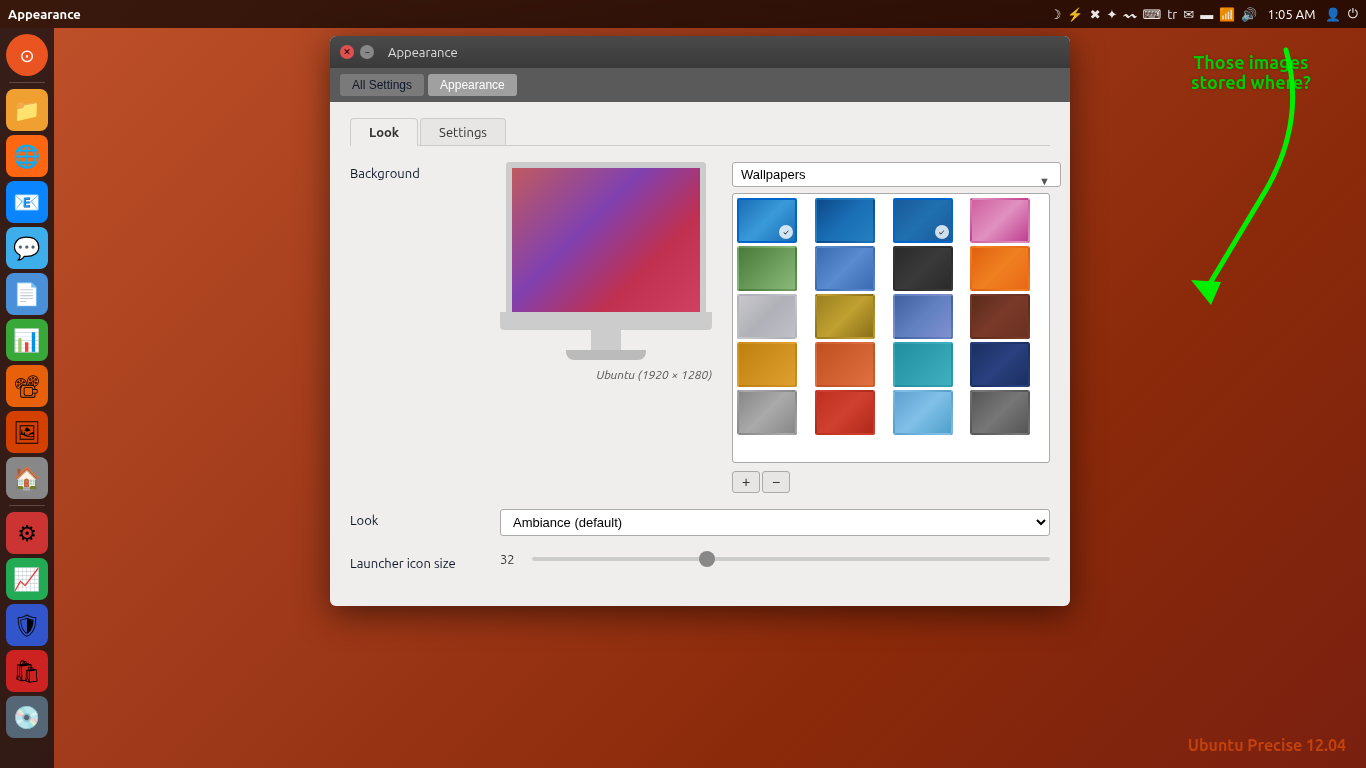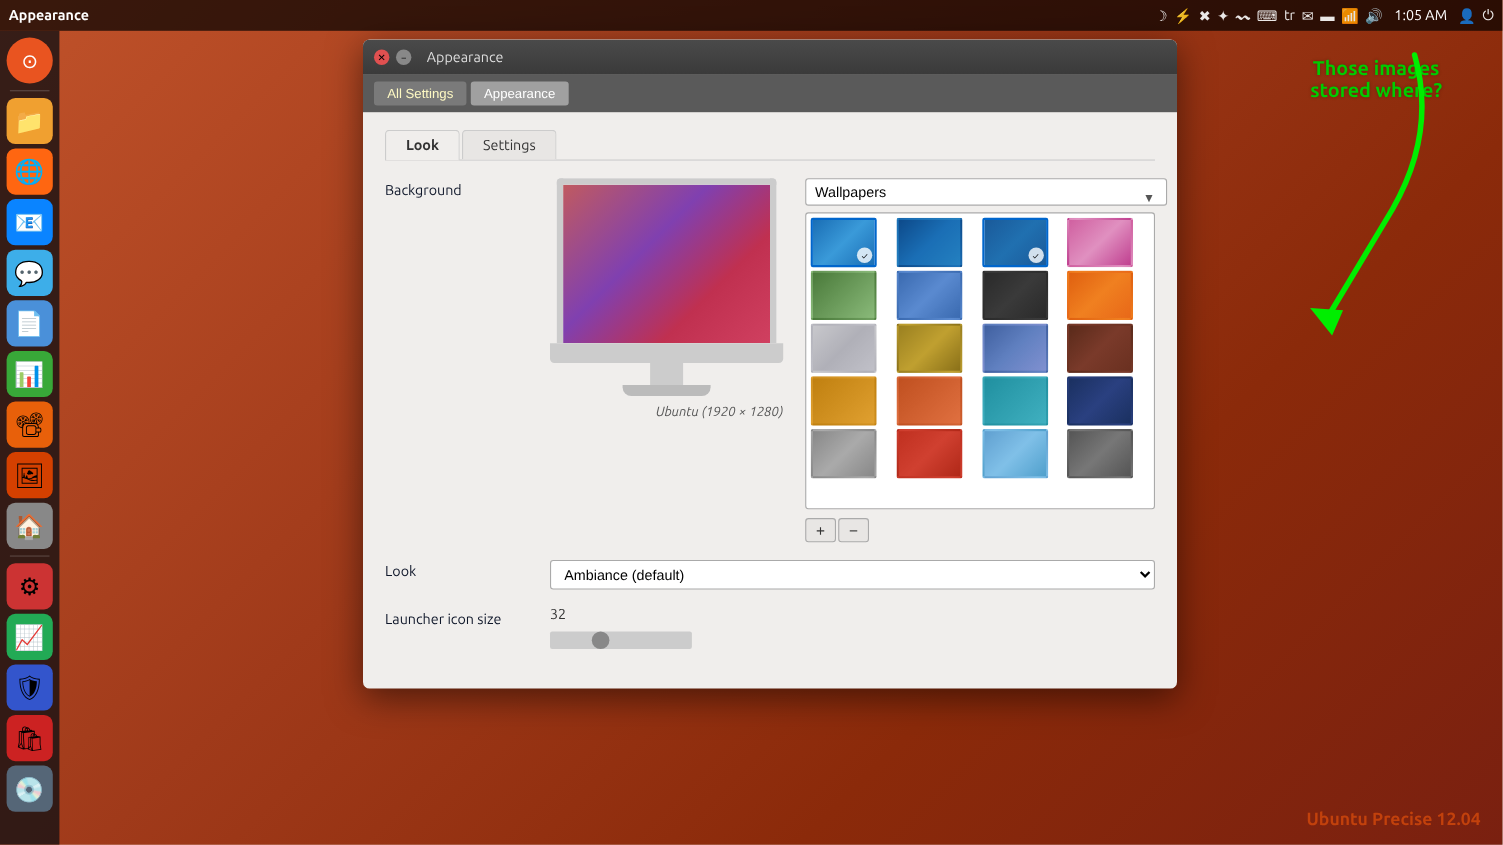--- a/index.html
+++ b/index.html
@@ -159,21 +159,21 @@
 
     
     .window-nav {
       background: #5a5a5a;
       padding: 6px 10px;
       display: flex;
       gap: 4px;
     }
     .nav-btn {
       background: #7a7a7a;
-      color: #fef9c3;
+      color: #0f172a;
       border: none;
       border-radius: 3px;
       padding: 4px 12px;
       font-size: 12px;
       cursor: pointer;
     }
     .nav-btn.active {
       background: #a0a0a0;
       color: white;
     }
@@ -387,23 +387,22 @@
       padding: 4px 8px;
       border: 1px solid #aaa;
       border-radius: 3px;
       background: white;
       font-size: 13px;
     }
 
     
     .slider-row {
       display: flex;
-      align-items: flex-start;
+      align-items: center;
       gap: 8px;
-      flex-direction: column;
     }
     .slider-val {
       font-size: 13px;
       color: #333;
       width: 24px;
     }
     .slider {
       flex: 1;
       appearance: none;
       height: 4px;

